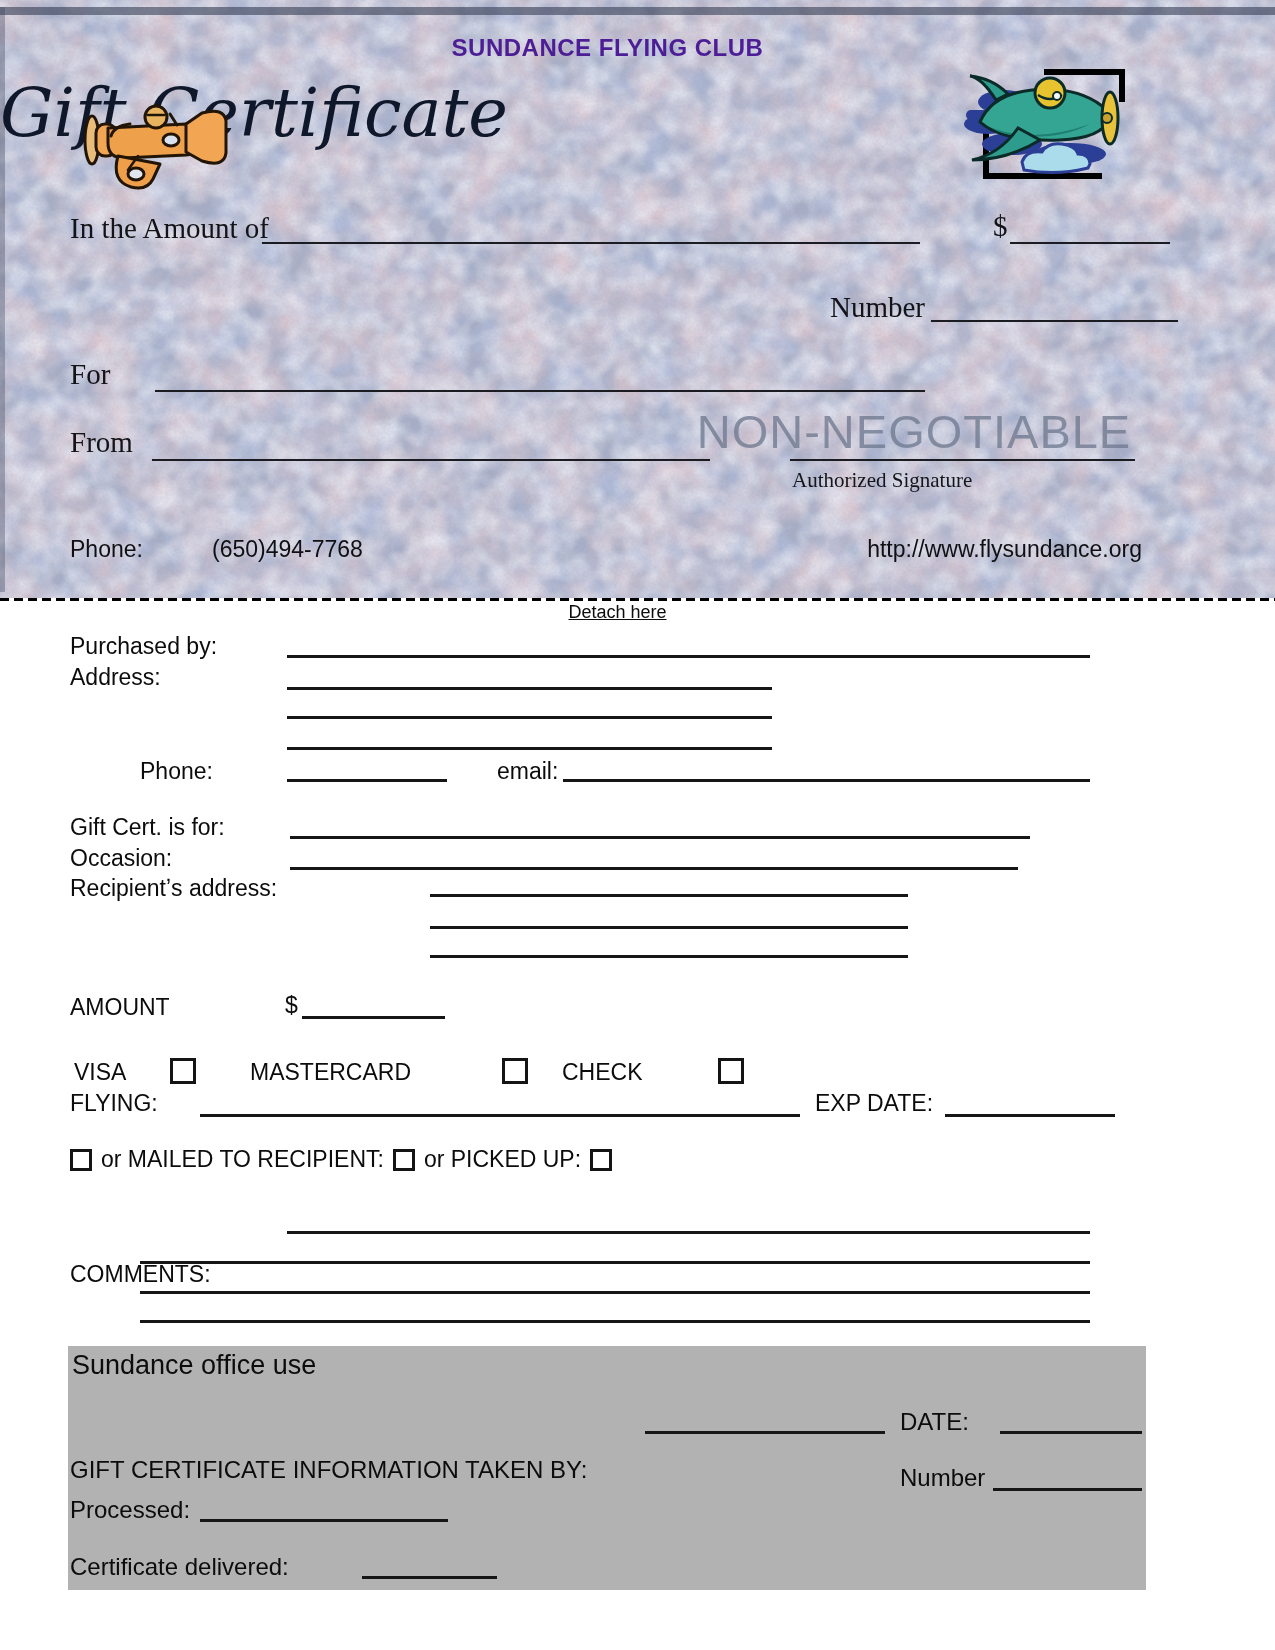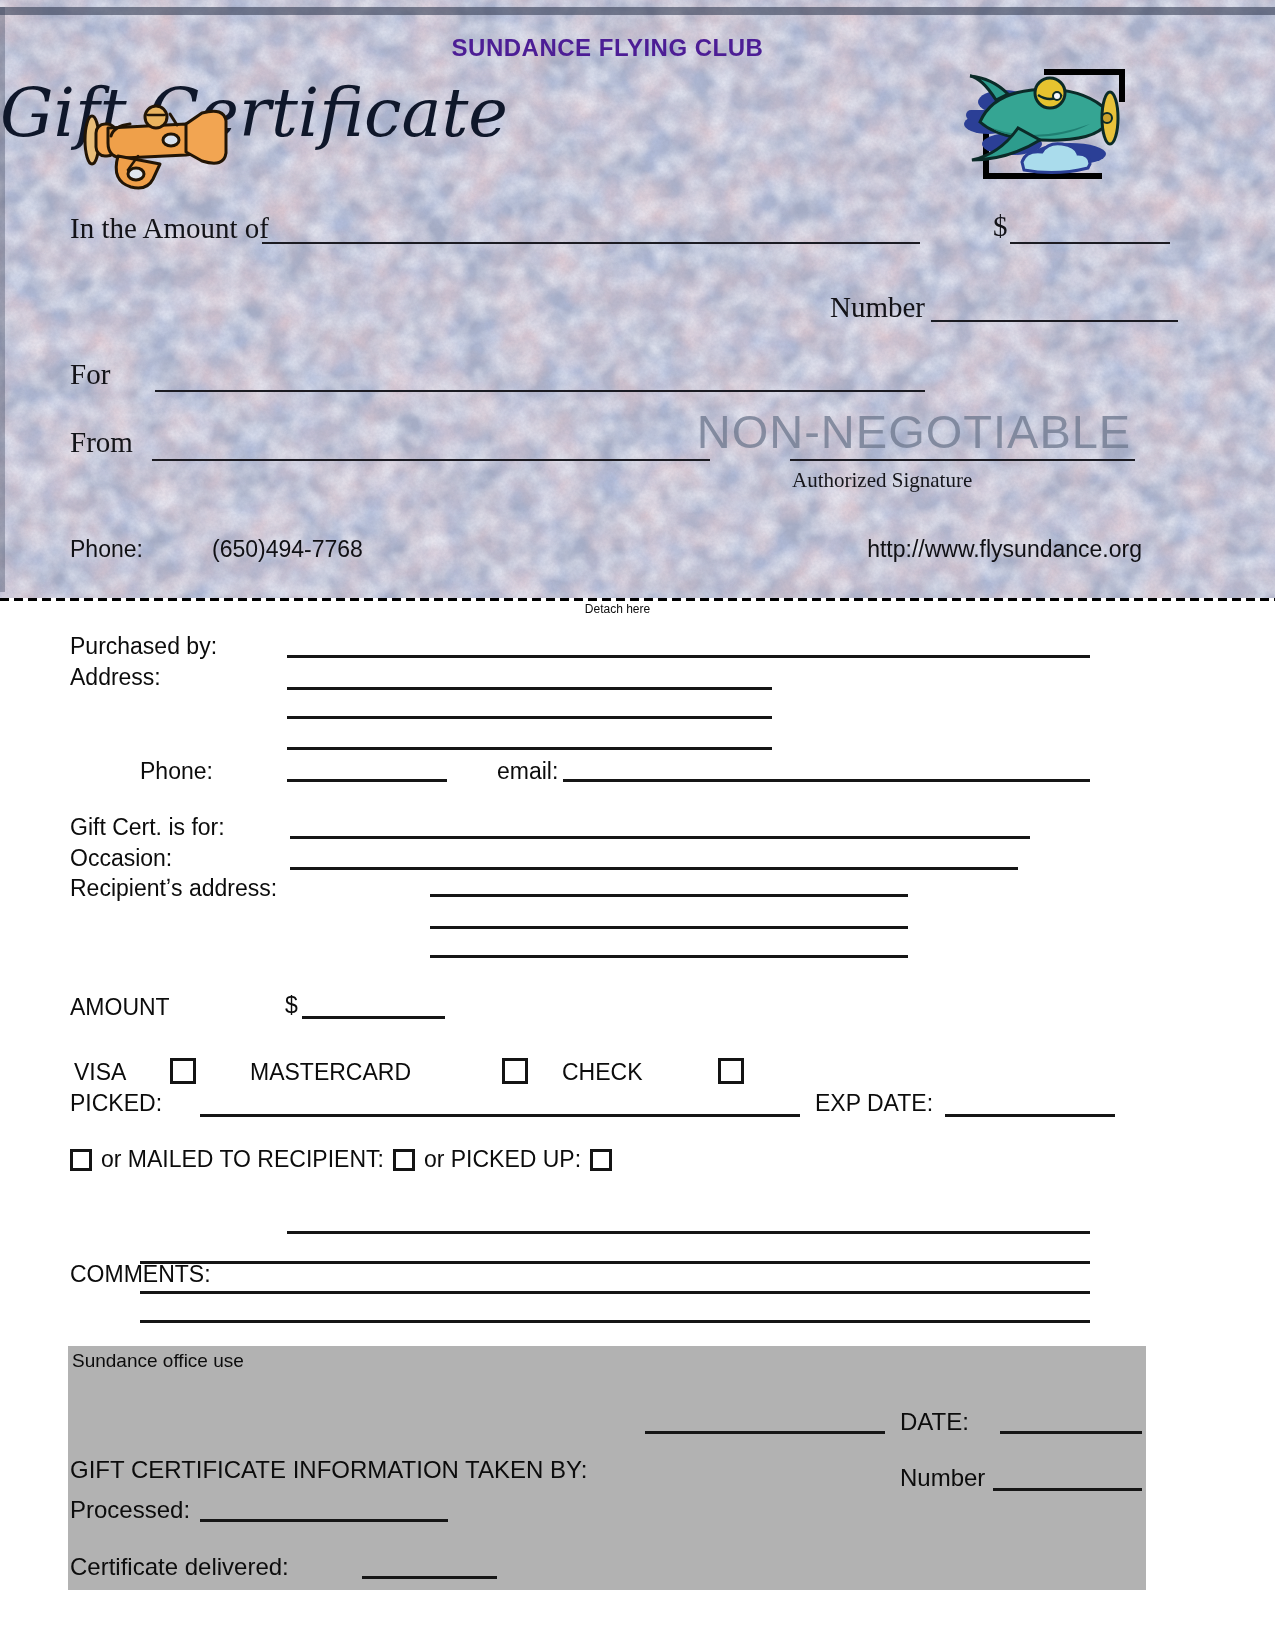--- a/index.html
+++ b/index.html
@@ -19,32 +19,32 @@
   .cert-title{position:absolute;left:0;top:74px;width:1225px;text-align:left;
               font-family:"DejaVu Serif",serif;font-style:italic;font-size:67px;color:#0f172a;}
   .plane{position:absolute;}
   .wm{position:absolute;left:690px;top:404px;width:448px;text-align:center;font-size:47px;
       letter-spacing:1px;color:rgba(112,122,144,.78);}
   .sigcap{font-family:"Liberation Serif",serif;font-size:21px;color:#15151a;}
   .lnc{position:absolute;height:0;border-bottom:2px solid #1b1b22;}
   
   .dashline{position:absolute;left:0;top:598px;width:1275px;height:3px;
             background:repeating-linear-gradient(90deg,#000 0 9px,#ffffff 9px 14px);}
-  .detach{position:absolute;left:0;top:602px;width:1235px;text-align:center;font-size:12px;}
+  .detach{position:absolute;left:0;top:602px;width:1235px;text-align:center;font-size:18px;text-decoration:underline;}
   
   .lbl{font-size:23px;}
   .ln{position:absolute;height:0;border-bottom:3px solid #161616;}
   .cbx{position:absolute;width:20px;height:20px;border:3px solid #141414;background:transparent;}
   .delivery{position:absolute;left:70px;top:1146px;display:flex;align-items:center;gap:9px;
             font-size:23px;white-space:nowrap;}
   .cbx-i{width:16px;height:16px;border:3px solid #141414;flex:none;background:transparent;}
   
   .office-bg{position:absolute;left:68px;top:1346px;width:1078px;height:244px;background:#b2b2b2;}
   .office-lbl{font-size:24px;}
-  .office-sm{font-size:19px;}
+  .office-sm{font-size:27px;}
 </style>
 </head>
 <body>
 
 <div class="page">
 
   <section class="cert">
     <svg class="tex" width="1275" height="598" viewBox="0 0 1275 598" preserveAspectRatio="none">
       <defs>
         <filter id="fpink" x="0" y="0" width="100%" height="100%">
@@ -169,21 +169,21 @@
     <span class="t lbl" style="left:285px;top:992px;">$</span>
     <div class="ln" style="left:302px;top:1016px;width:143px;"></div>
 
     <span class="t lbl" style="left:74px;top:1059px;">VISA</span>
     <div class="cbx" style="left:170px;top:1058px;"></div>
     <span class="t lbl" style="left:250px;top:1059px;">MASTERCARD</span>
     <div class="cbx" style="left:502px;top:1058px;"></div>
     <span class="t lbl" style="left:562px;top:1059px;">CHECK</span>
     <div class="cbx" style="left:718px;top:1058px;"></div>
 
-    <span class="t lbl" style="left:70px;top:1090px;">PICKED:</span>
+    <span class="t lbl" style="left:70px;top:1090px;">FLYING:</span>
     <div class="ln" style="left:200px;top:1114px;width:600px;"></div>
     <span class="t lbl" style="left:815px;top:1090px;">EXP DATE:</span>
     <div class="ln" style="left:945px;top:1114px;width:170px;"></div>
 
     <div class="delivery">
       <span class="cbx-i"></span>
       <span>or MAILED TO RECIPIENT:</span>
       <span class="cbx-i"></span>
       <span>or PICKED UP:</span>
       <span class="cbx-i"></span>

